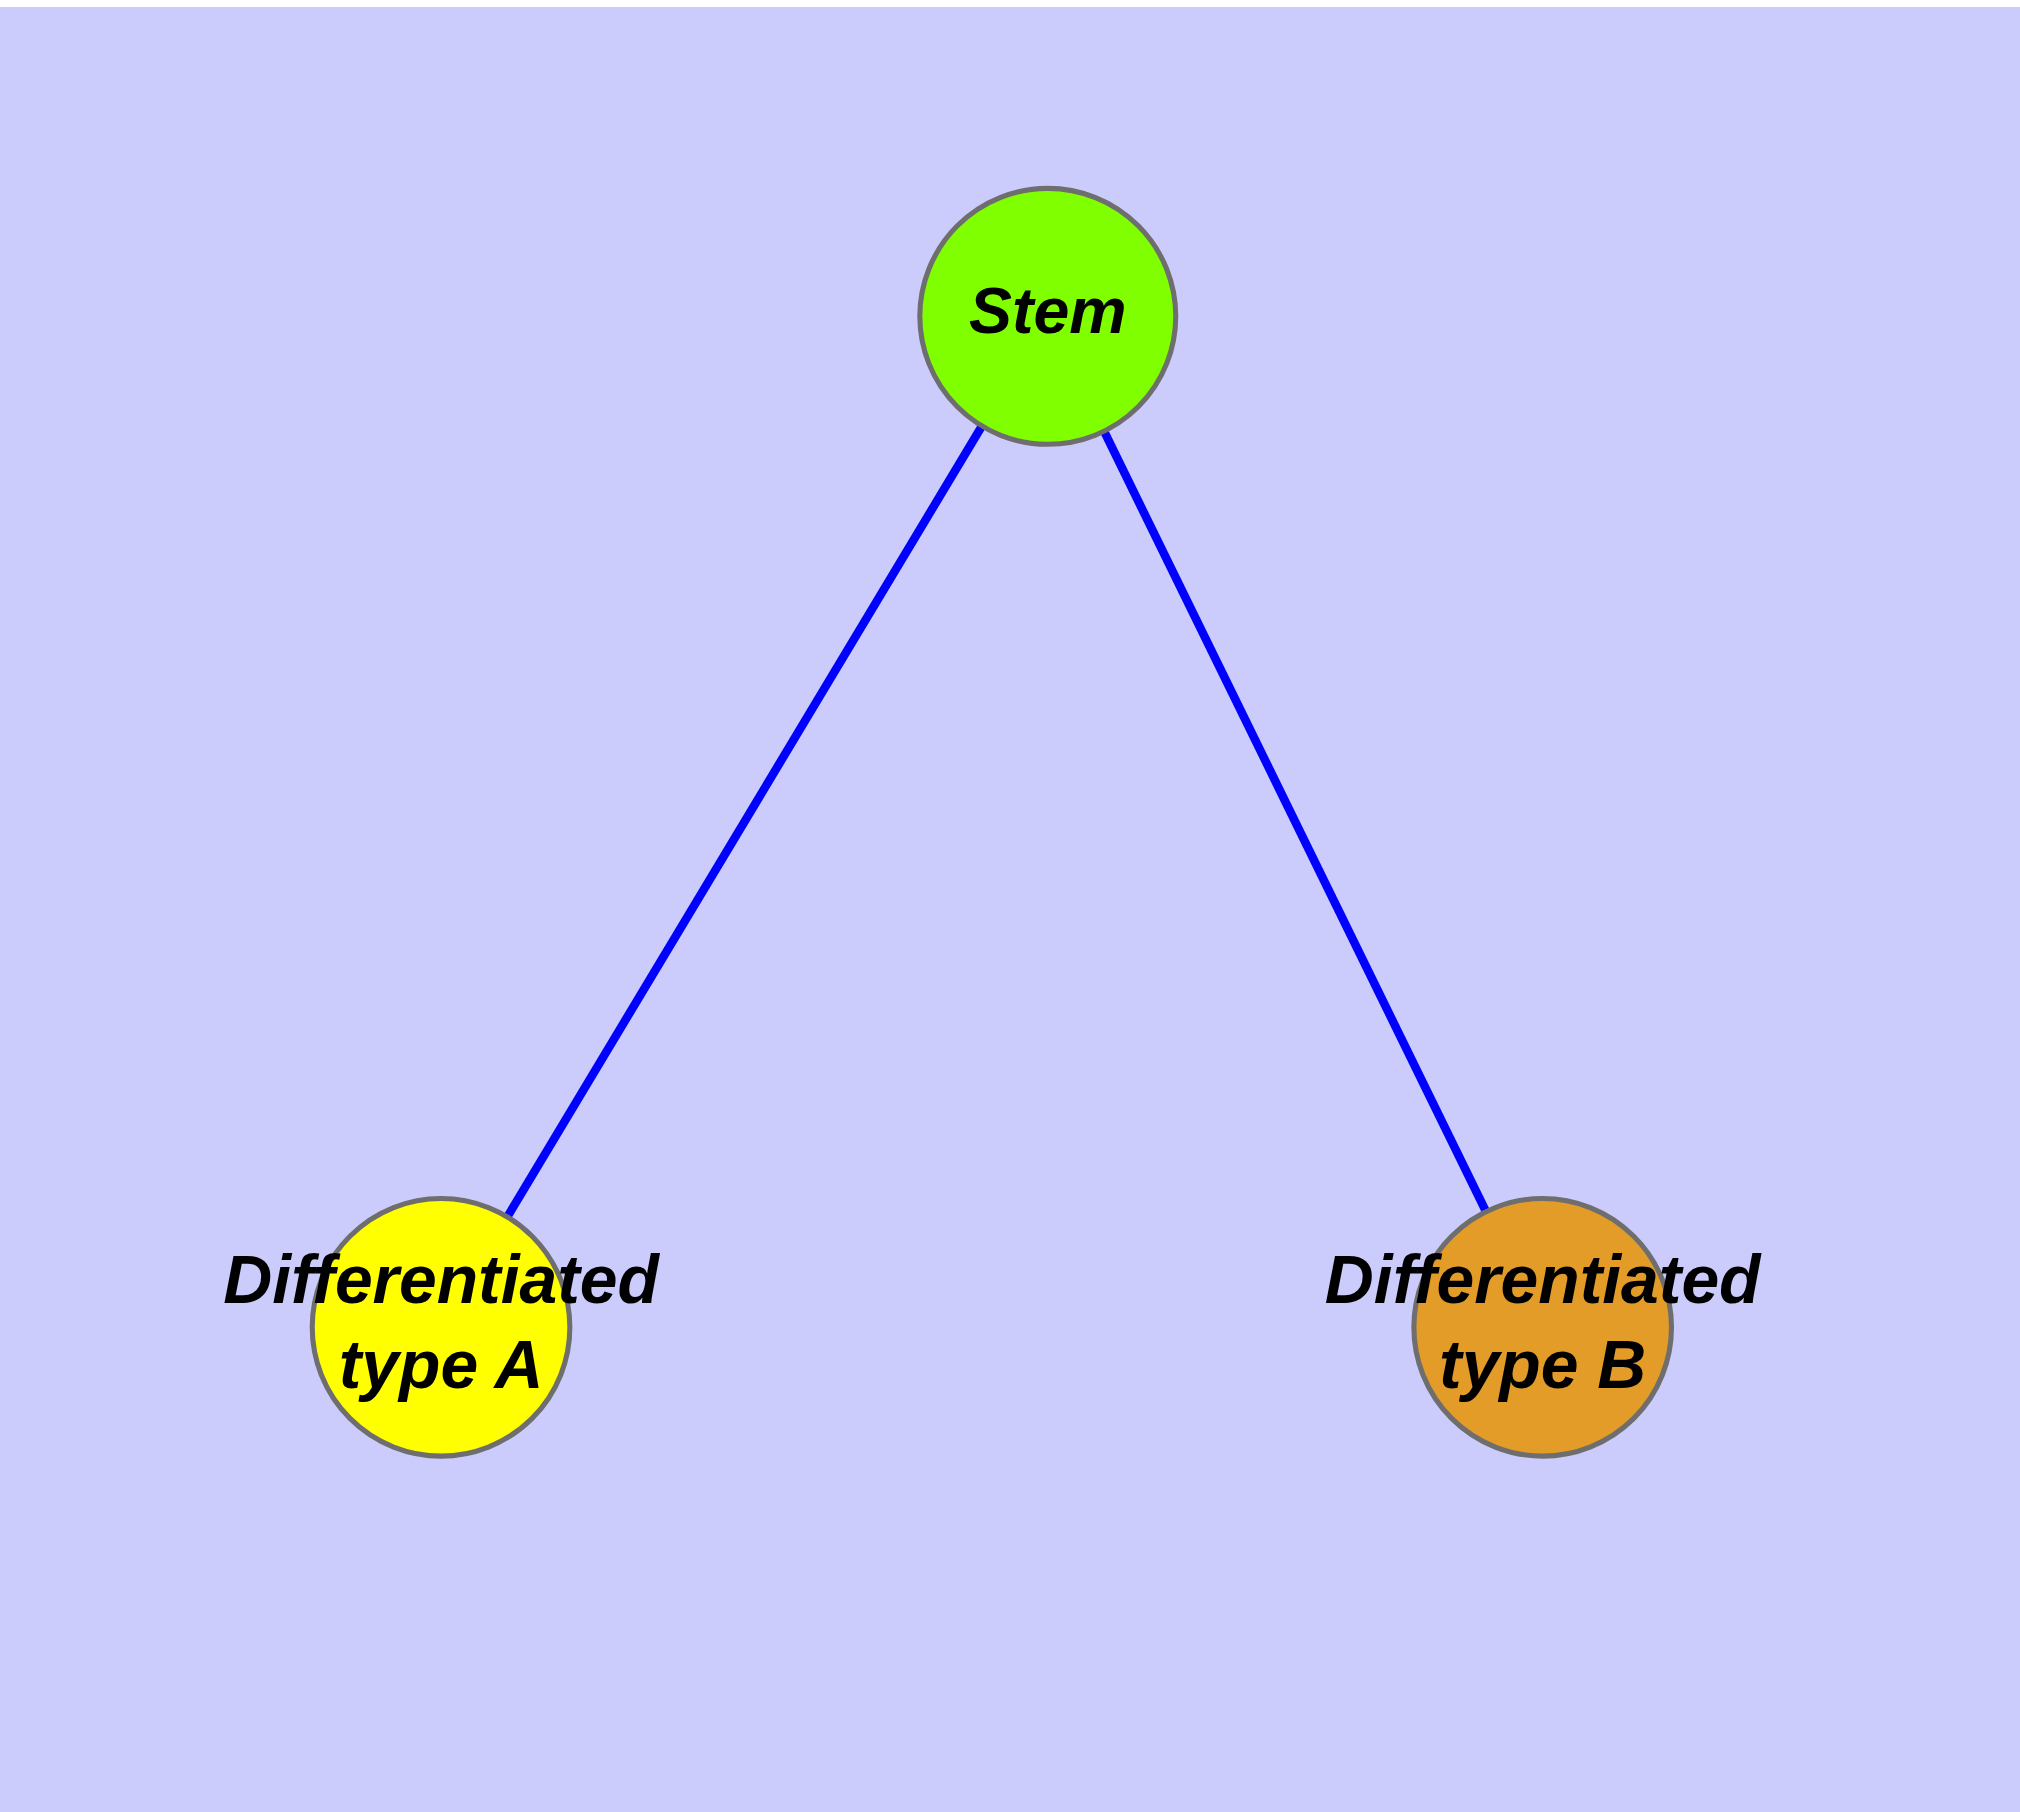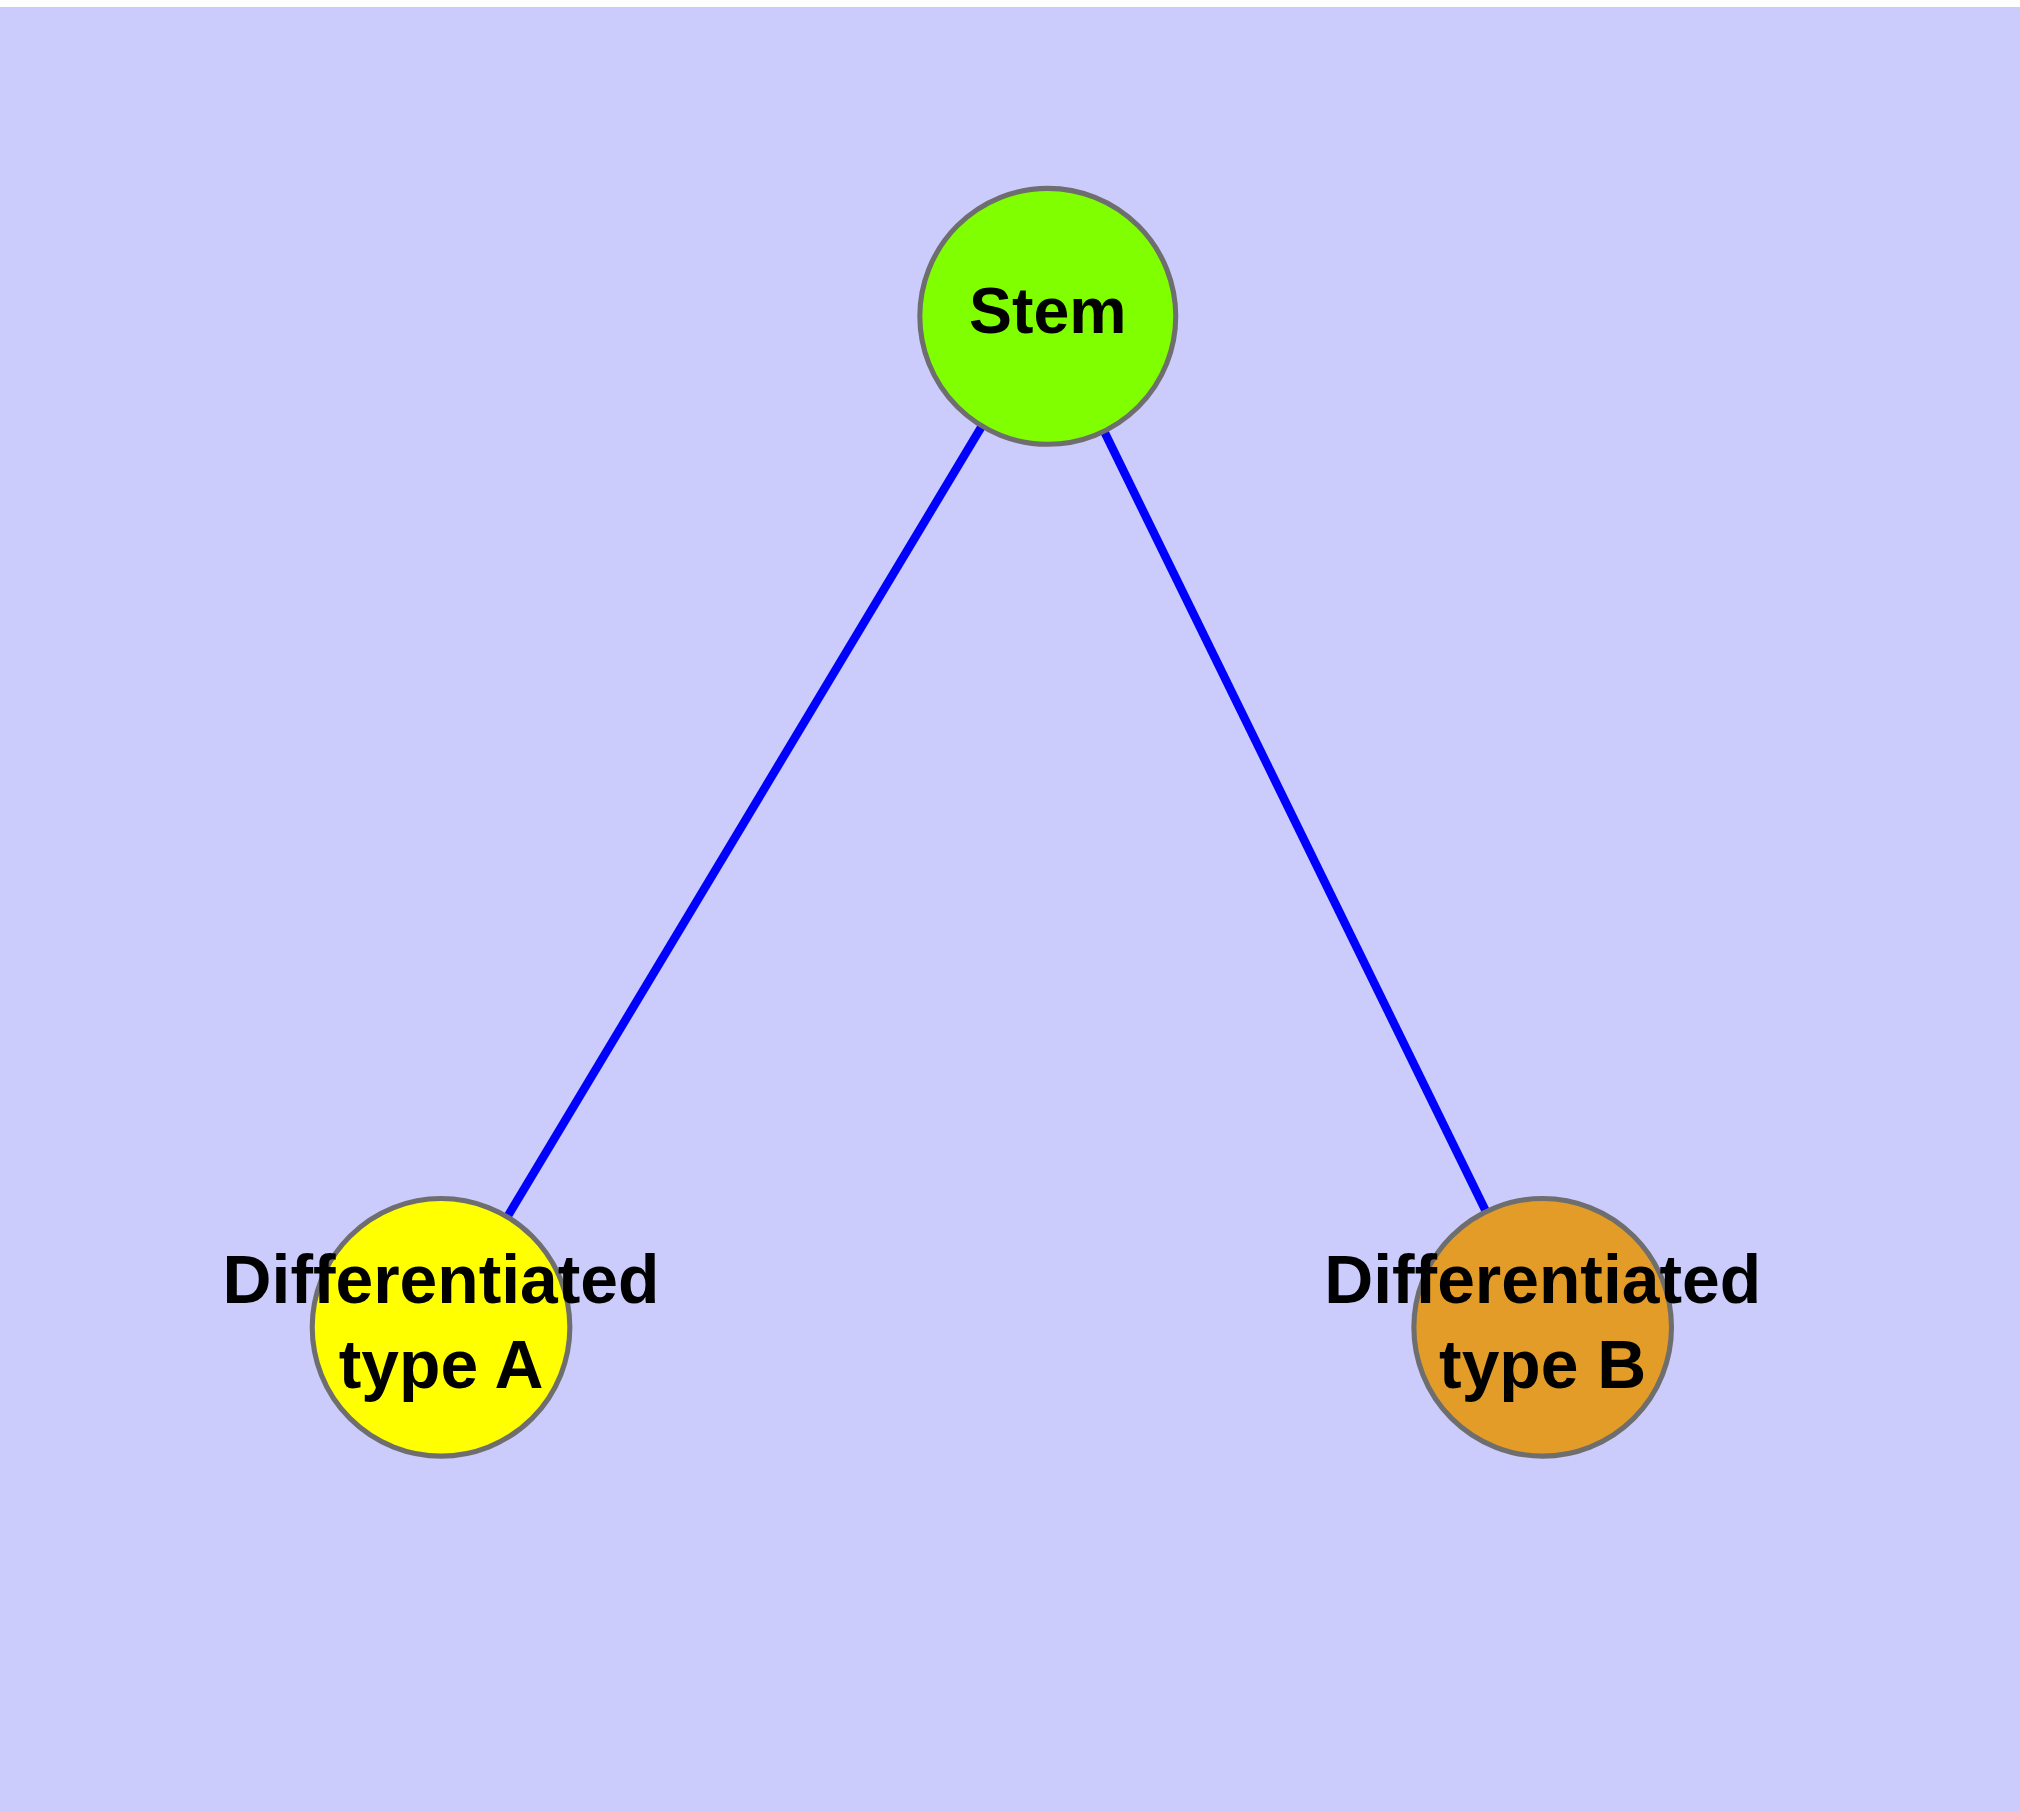--- a/index.html
+++ b/index.html
@@ -15,20 +15,21 @@
     overflow: hidden;
     font-family: "Liberation Sans", "DejaVu Sans", sans-serif;
   }
   #plot-area {
     position: absolute;
     left: 0;
     top: 6.8px;
     width: 2021px;
     height: 1805px;
     background: #ccccfc;
+    font-style: italic;
   }
   #graph-svg {
     position: absolute;
     left: 0;
     top: 0;
     width: 2021px;
     height: 1805px;
     display: block;
   }
   .node-circle {

